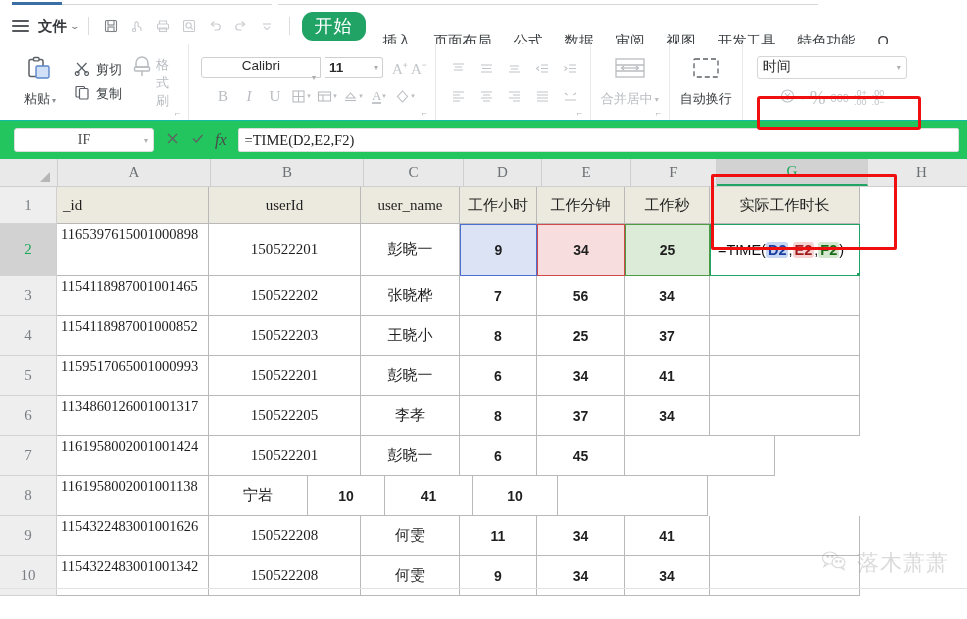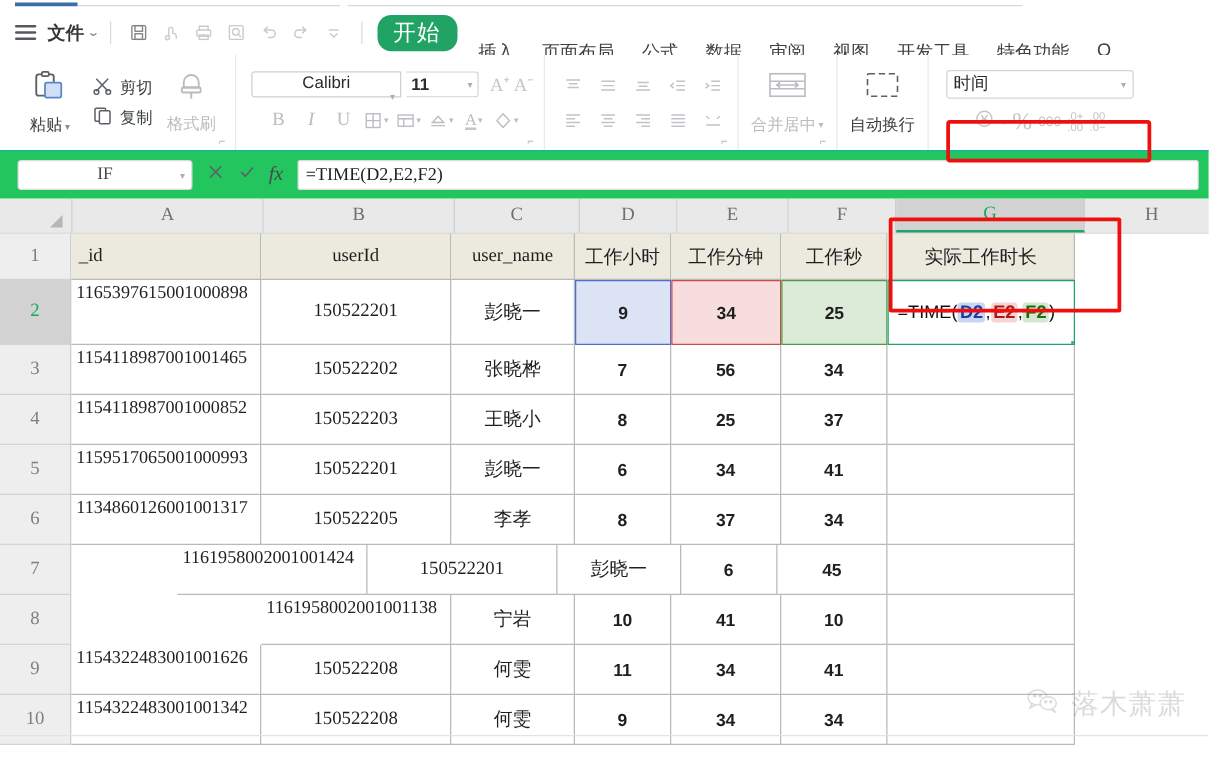--- a/index.html
+++ b/index.html
@@ -47,21 +47,21 @@
   .rgrp .dialog-launcher{
     position:absolute;right:5px;bottom:3px;width:8px;height:8px;color:#b7b7b7;font-size:9px;line-height:8px;
   }
 
   
   .clip{display:flex;align-items:center;padding-left:14px;padding-right:10px;}
   .paste-col{display:flex;flex-direction:column;align-items:center;width:52px;}
   .paste-col .lbl{font-size:13px;color:#3c4043;margin-top:2px;}
   .cut-col{display:flex;flex-direction:column;gap:6px;margin-left:8px;}
   .cut-row{display:flex;align-items:center;gap:5px;font-size:13px;color:#3c4043;}
-  .fmtbrush{display:flex;flex-direction:column;align-items:center;width:50px;margin-left:6px;}
+  .fmtbrush{display:flex;flex-direction:row;align-items:flex-start;width:50px;margin-left:6px;}
   .fmtbrush .lbl{font-size:13px;color:#b9bcc0;margin-top:2px;}
 
   
   .fontgrp{display:flex;flex-direction:column;justify-content:center;gap:7px;padding:0 8px 0 12px;}
   .fontrow1{display:flex;align-items:center;gap:4px;}
   .fontname{
     width:120px;height:21px;border:1px solid #d0d0d0;border-radius:3px 0 0 3px;
     background:#fff;font-size:13.5px;color:#2b2b2b;padding:0 4px;display:flex;align-items:center;
     box-sizing:border-box;
     flex-direction:column;
@@ -146,21 +146,21 @@
   .grid{display:flex;}
   .rowhdr{width:57px;flex:0 0 57px;}
   .rh{
     border-bottom:1px solid #d4d4d4;border-right:1px solid #cfcfcf;background:#eeeeee;
     display:flex;align-items:center;justify-content:center;
     font-family:"Liberation Serif","DejaVu Serif",serif;font-size:15px;color:#7b7f84;
     box-sizing:border-box;
   }
   .rh.sel{background:#d2d2d2;color:#18a957;}
   .cells{flex:1;}
-  .row{display:flex;justify-content:flex-end;}
+  .row{display:flex;}
   .cell{
     border-right:1px solid #b9b9b9;border-bottom:1px solid #b9b9b9;
     box-sizing:border-box;display:flex;align-items:center;
     font-family:"Liberation Serif","DejaVu Serif",serif;
     font-size:15px;color:#1f1f1f;padding:0 4px;overflow:hidden;
   }
   .cell.c-center{justify-content:center;text-align:center;}
   .cell.hdr{background:#eceade;justify-content:center;font-size:15px;}
   .cell.hdr.left{justify-content:flex-start;padding-left:6px;}
   .cell.idcell{

